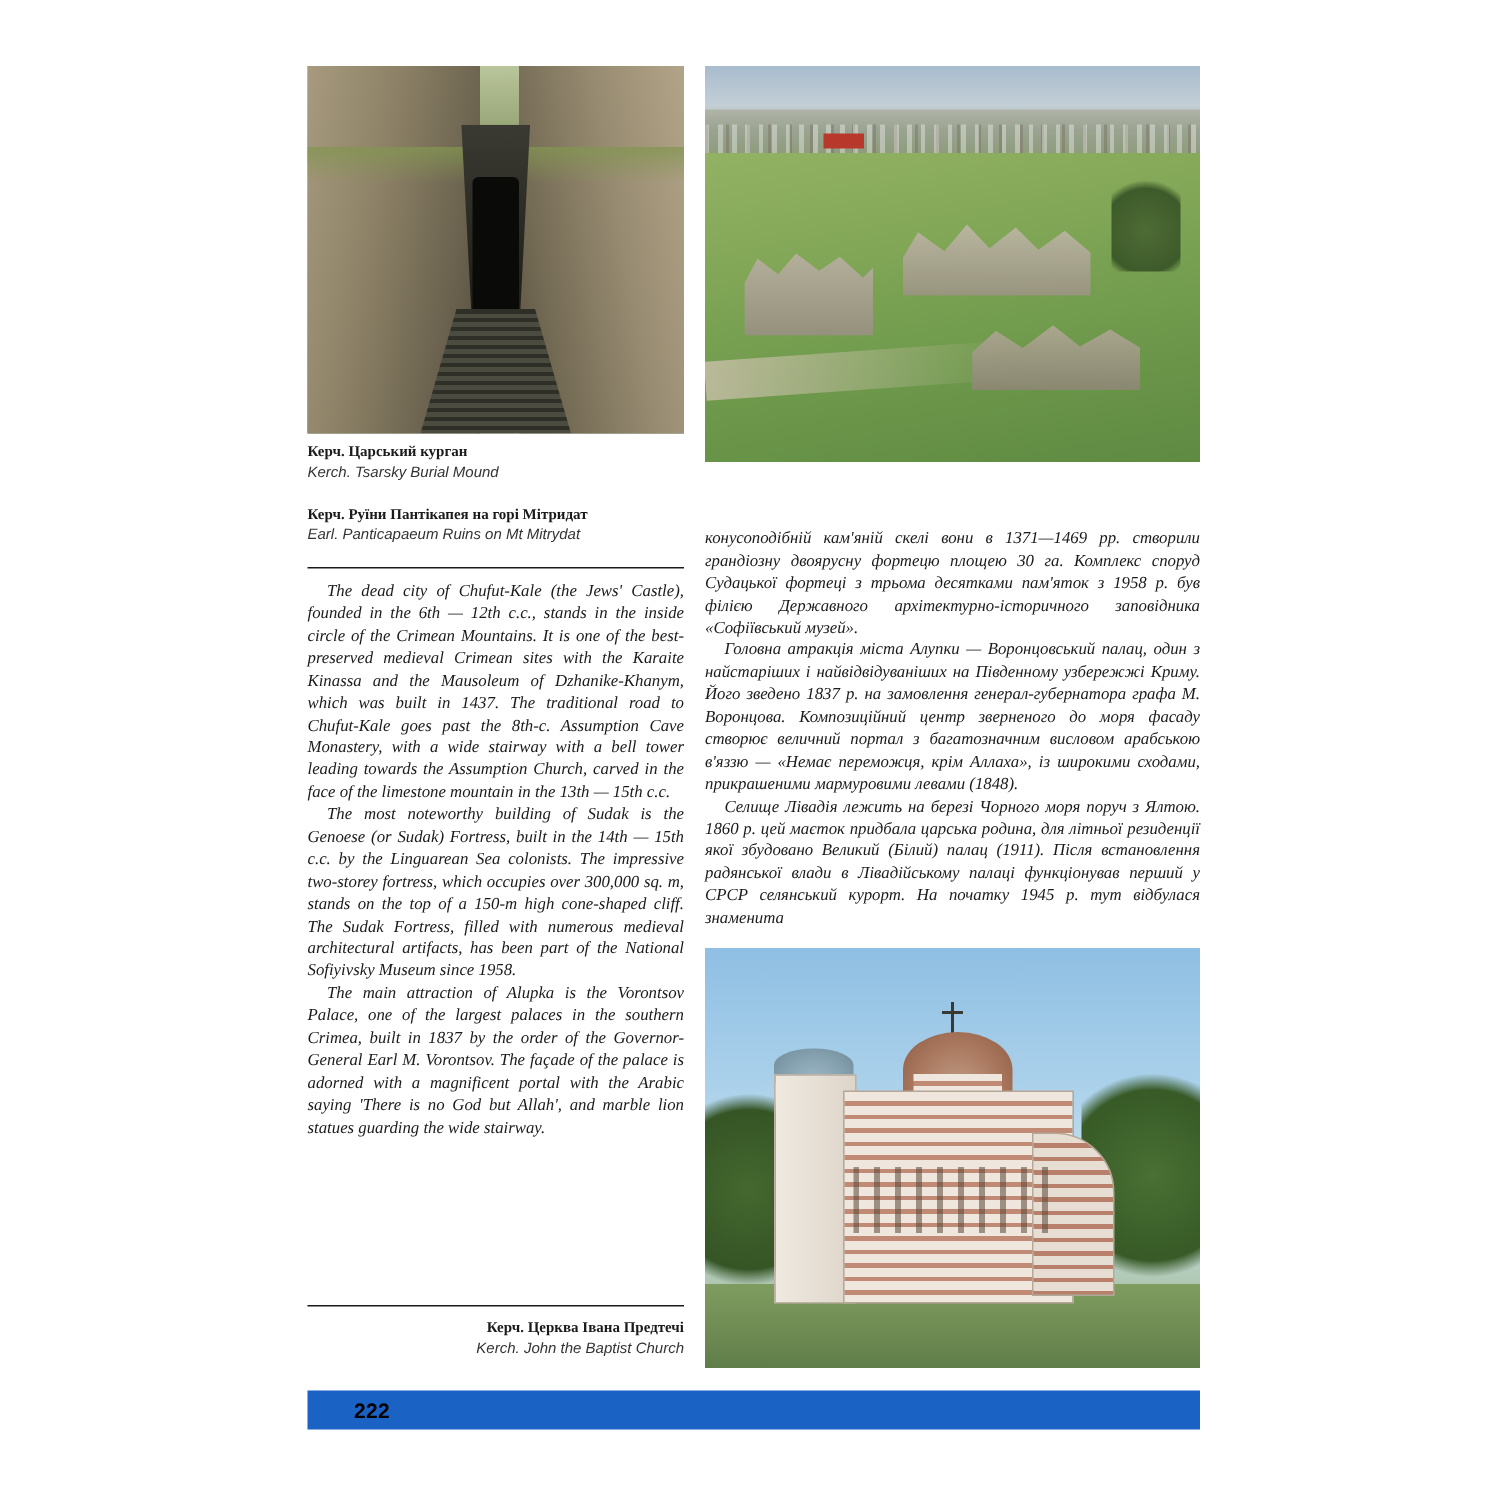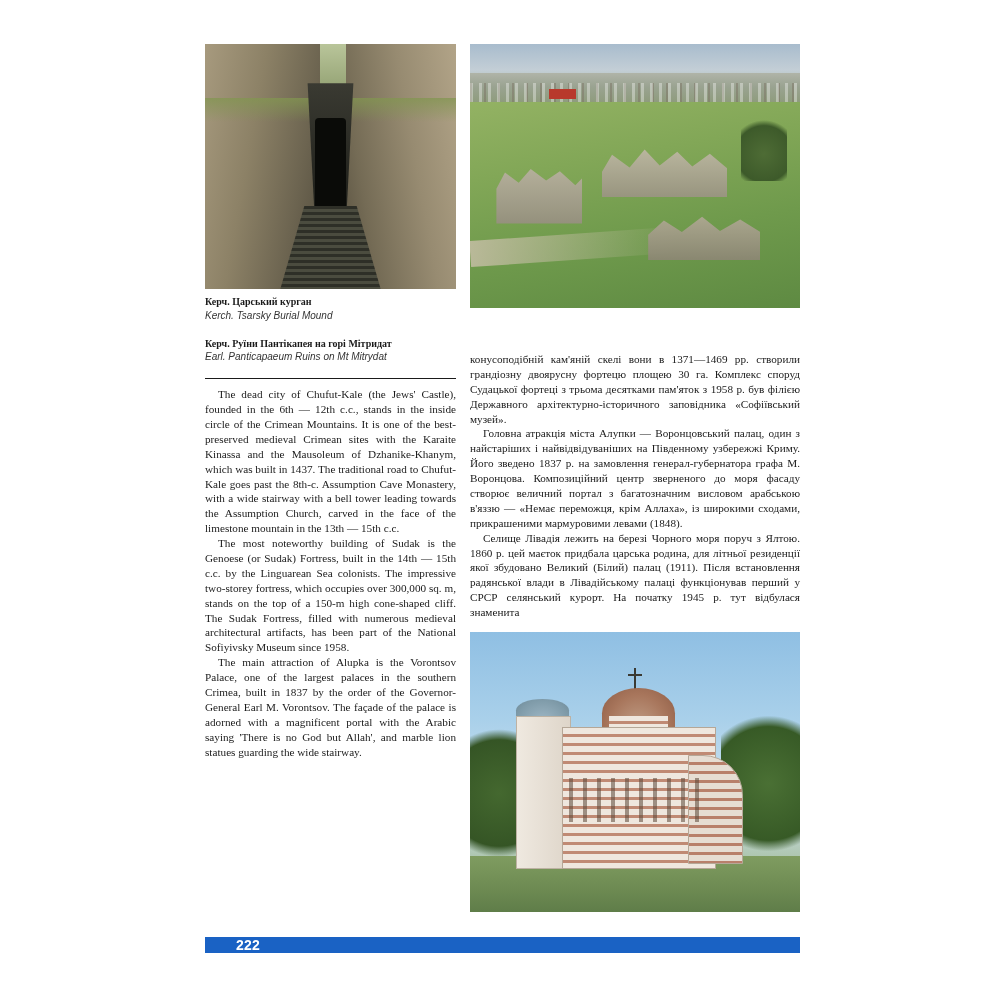--- a/index.html
+++ b/index.html
@@ -107,20 +107,21 @@
   }
   .rule-top {
     margin: 14px 0 8px 0;
   }
 
   .body-col {
     font-size: 11.2px;
     line-height: 1.33;
     text-align: justify;
     hyphens: auto;
+    font-style: italic;
   }
   .body-col p {
     margin: 0;
     text-indent: 13px;
   }
   .body-col p.first {
     text-indent: 0;
   }
 
   
@@ -249,23 +250,23 @@
         rgba(90,70,55,.55) 0 4px,
         rgba(0,0,0,0) 4px 14px);
   }
 
   
   .footer {
     position: absolute;
     left: 205px;
     bottom: 47px;
     width: 595px;
-    height: 16px;
+    height: 26px;
     background: #1a62c4;
-    color: #ffffff;
+    color: #000000;
     display: flex;
     align-items: center;
   }
   .footer-page {
     width: 86px;
     text-align: center;
     font-family: "Liberation Sans", sans-serif;
     font-weight: bold;
     font-size: 14px;
     letter-spacing: .2px;
@@ -310,20 +311,27 @@
     </div>
 
     <hr class="rule rule-top">
 
     <div class="body-col">
       <p>The dead city of Chufut-Kale (the Jews' Castle), founded in the 6th — 12th c.c., stands in the inside circle of the Crimean Mountains. It is one of the best-preserved medieval Crimean sites with the Karaite Kinassa and the Mausoleum of Dzhanike-Khanym, which was built in 1437. The traditional road to Chufut-Kale goes past the 8th-c. Assumption Cave Monastery, with a wide stairway with a bell tower leading towards the Assumption Church, carved in the face of the limestone mountain in the 13th — 15th c.c.</p>
       <p>The most noteworthy building of Sudak is the Genoese (or Sudak) Fortress, built in the 14th — 15th c.c. by the Linguarean Sea colonists. The impressive two-storey fortress, which occupies over 300,000 sq. m, stands on the top of a 150-m high cone-shaped cliff. The Sudak Fortress, filled with numerous medieval architectural artifacts, has been part of the National Sofiyivsky Museum since 1958.</p>
       <p>The main attraction of Alupka is the Vorontsov Palace, one of the largest palaces in the southern Crimea, built in 1837 by the order of the Governor-General Earl M. Vorontsov. The façade of the palace is adorned with a magnificent portal with the Arabic saying 'There is no God but Allah', and marble lion statues guarding the wide stairway.</p>
     </div>
 
+    <div style="position:absolute; left:0; top:826px; width:251px;">
+      <hr class="rule" style="margin:0 0 8px 0;">
+      <div class="cap" style="text-align:right;">
+        <div class="cap-ua">Керч. Церква Івана Предтечі</div>
+        <div class="cap-en">Kerch. John the Baptist Church</div>
+      </div>
+    </div>
   </div>
 
   <div class="right-col">
 
     <div class="photo photo-pant">
       <div class="pp-sky"></div>
       <div class="pp-city"></div>
       <div class="pp-red"></div>
       <div class="pp-hill"></div>
       <div class="pp-path"></div>

